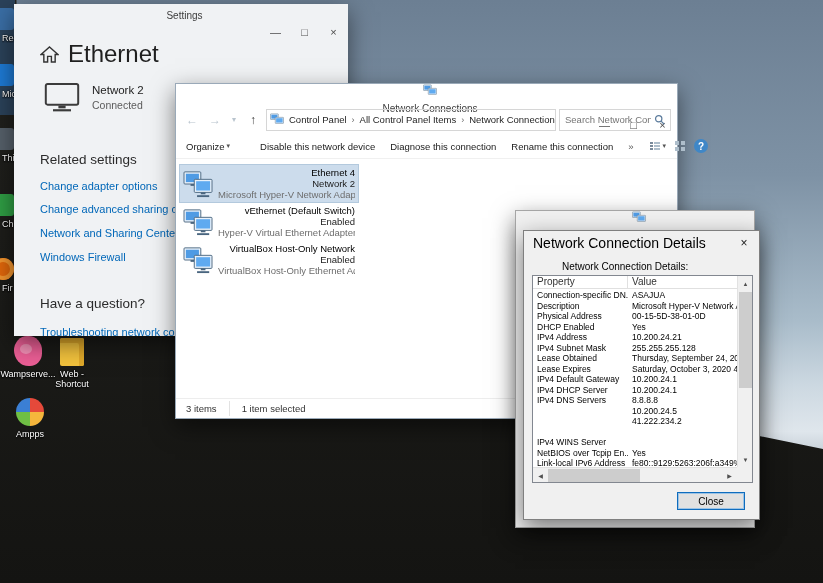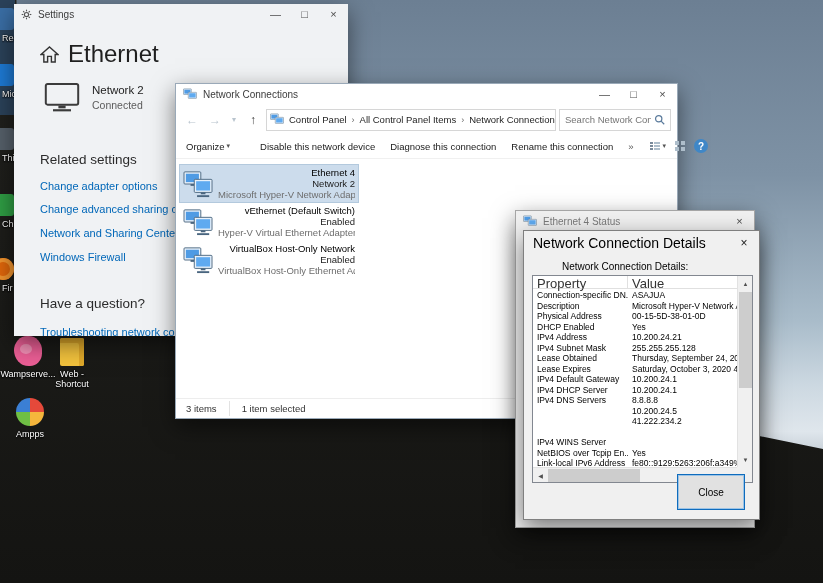--- a/index.html
+++ b/index.html
@@ -31,21 +31,21 @@
     background:#f390b6; border-radius:50%; }
   .webdoc { width:24px; height:28px; background:#f2c23d; border-radius:2px;
     box-shadow:inset -5px 5px 0 #e0a92a; }
   .ampps { width:28px; height:28px; border-radius:50%;
     background:conic-gradient(#e5493a 0 25%,#f5b63c 25% 50%,#6fbf44 50% 75%,#3b7fd4 75% 100%); }
   .fircircle { width:22px; height:22px; border-radius:50%; background:#e0670b;
     box-shadow:inset 0 0 0 4px #f1952f; }
 
   
   .win { position:absolute; box-shadow:0 8px 22px rgba(0,0,0,.5); }
-  .tbar { display:flex; align-items:center; height:21px; padding-left:7px; gap:6px; }
+  .tbar { display:flex; align-items:center; height:21px; padding-left:7px; gap:6px;flex-direction:column; }
   .tbar-title { font-size:10px; color:#3c3c3c; white-space:nowrap; }
   .tbtns { display:flex; margin-left:auto; height:100%; }
   .tbtn { width:29px; display:flex; align-items:center; justify-content:center;
     font-size:11px; color:#4a4a4a; }
   .glyph { font-size:inherit; line-height:1; }
 
   
   .settings { left:14px; top:4px; width:334px; height:332px; background:#f0f2f4;
     overflow:hidden; z-index:1; }
   .s-header { position:absolute; left:26px; top:36px; display:flex; align-items:center; gap:9px; }
@@ -100,39 +100,39 @@
   
   .details { left:523px; top:230px; width:237px; height:290px; background:#f0f0f0;
     border:1px solid #7f7f7f; z-index:4; }
   .d-tbar { height:23px; display:flex; align-items:center; padding-left:9px; }
   .d-title { font-size:14px; color:#000; }
   .d-close { margin-left:auto; width:30px; height:100%; display:flex; align-items:center;
     justify-content:center; font-size:12px; color:#222; }
   .d-label { position:absolute; left:10px; top:30px; font-size:10px; color:#000;padding-left:28px; }
   .d-table { position:absolute; left:8px; top:44px; width:221px; height:208px; background:#fff;
     border:1px solid #828790; overflow:hidden; }
-  .d-head { display:flex; height:13px; border-bottom:1px solid #e0e0e0; font-size:13px;
+  .d-head { display:flex; height:13px; border-bottom:1px solid #e0e0e0; font-size:10px;
     color:#333; }
   .d-h1 { width:95px; padding-left:4px; border-right:1px solid #e0e0e0; }
   .d-h2 { flex:1; padding-left:4px; }
   .d-rows { position:absolute; left:0; top:14px; right:15px; bottom:15px; overflow:hidden; }
   .d-row { display:flex; height:10.5px; font-size:8.5px; color:#000; }
   .d-c1 { width:95px; padding-left:4px; white-space:nowrap; overflow:hidden; }
   .d-c2 { flex:1; padding-left:4px; white-space:nowrap; overflow:hidden; }
   .d-vscroll { position:absolute; right:0; top:0; bottom:15px; width:15px; background:#f0f0f0;
     border-left:1px solid #e2e2e2; }
   .d-hscroll { position:absolute; left:0; bottom:0; right:15px; height:15px; background:#f0f0f0;
     border-top:1px solid #e2e2e2; display:flex; align-items:center; }
   .d-corner { position:absolute; right:0; bottom:0; width:15px; height:15px; background:#f0f0f0; }
   .sb-arrow { width:15px; height:15px; display:flex; align-items:center; justify-content:center;
     font-size:6px; color:#505050; }
   .sb-thumb-v { position:absolute; left:1px; top:16px; width:13px; height:96px; background:#cdcdcd; }
   .sb-thumb-h { width:92px; height:13px; background:#cdcdcd; }
   .sb-hr { margin-left:auto; }
-  .d-closebtn { position:absolute; right:14px; bottom:9px; width:68px; height:36px;
+  .d-closebtn { position:absolute; right:14px; bottom:9px; width:68px; height:18px;
     background:#e1e1e1; border:1px solid #0f6cbd; box-shadow:inset 0 0 0 1px #9cc3e5;
     font-size:10px; color:#000; display:flex; align-items:center; justify-content:center;
     cursor:pointer; }
 
   svg { display:block; }
   .nic { width:30px; height:28px; flex:none; }
   .nic-sm { width:14px; height:13px; flex:none; }
 </style>
 </head>
 <body>

